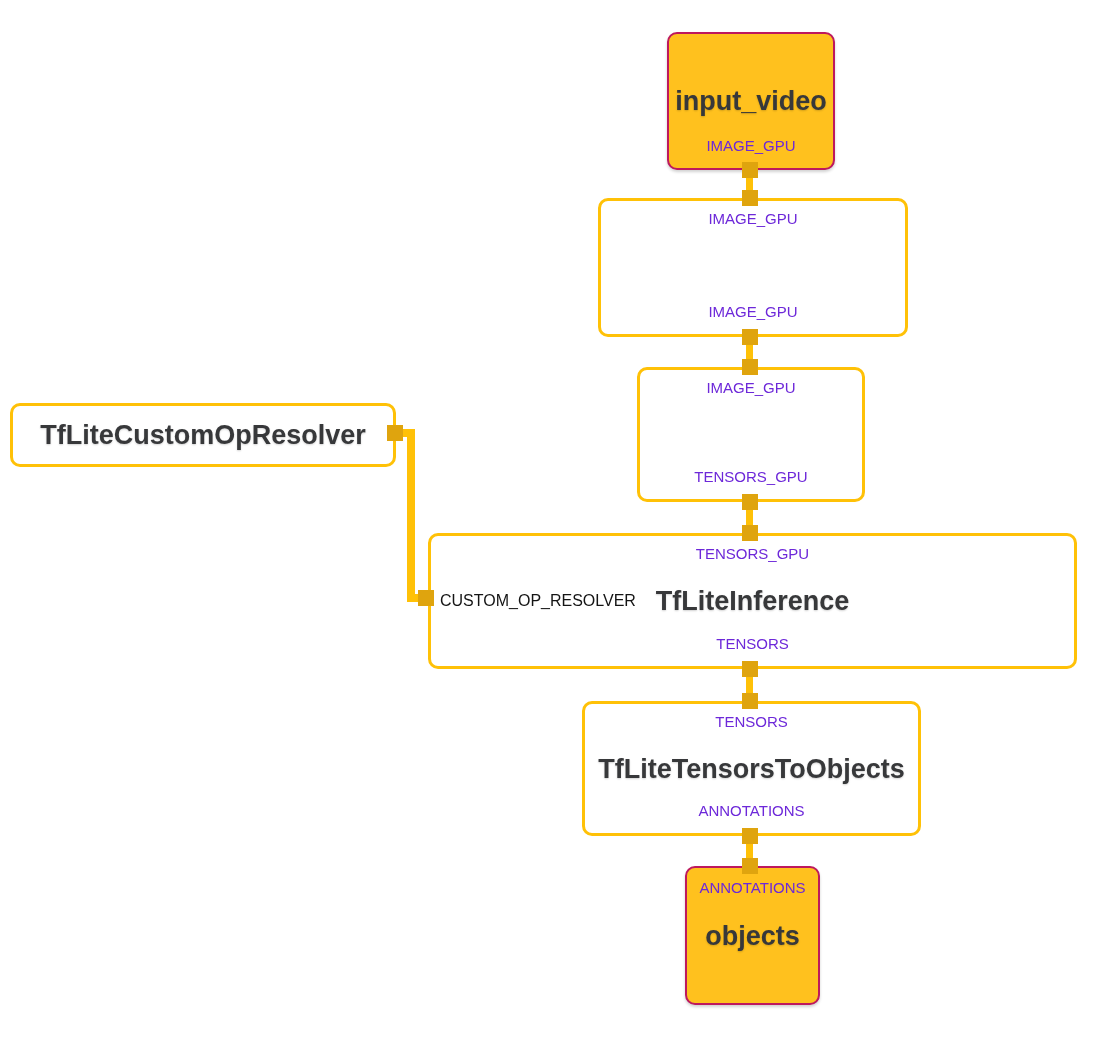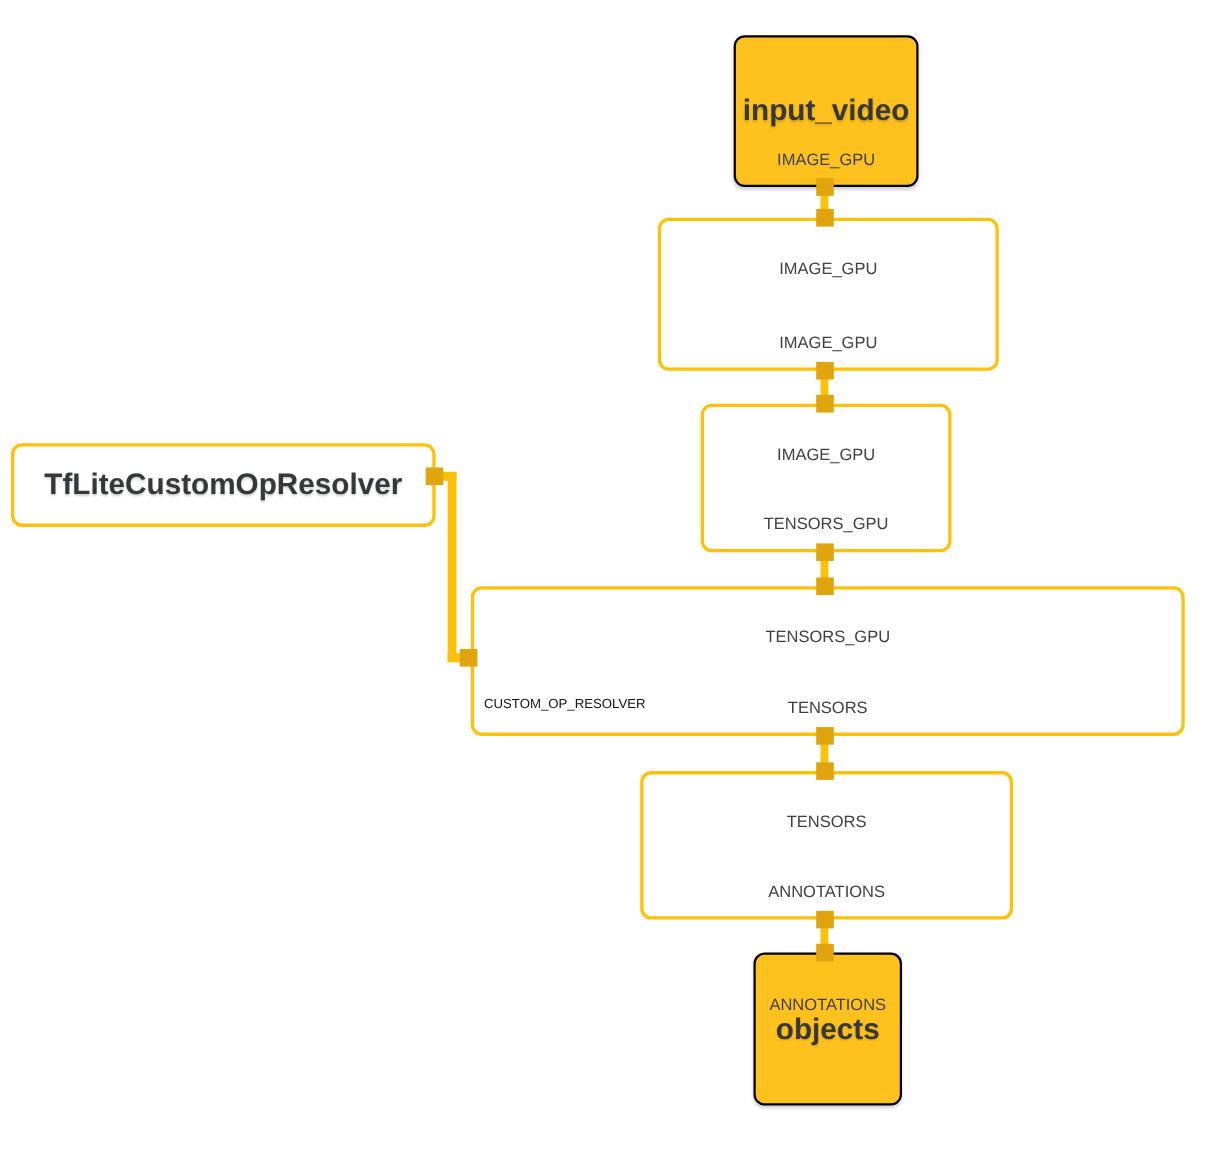--- a/index.html
+++ b/index.html
@@ -19,21 +19,21 @@
   .node {
     position: absolute;
     box-sizing: border-box;
     background: #ffffff;
     border: 3px solid #FFC107;
     border-radius: 10px;
     z-index: 1;
   }
   .node.packet {
     background: #FFC11E;
-    border: 2px solid #000000;
+    border: 2px solid #be185d;
     box-shadow: 0 2px 3px rgba(0,0,0,0.18);
     padding-left: 10px;
   }
   .node .title {
     position: absolute;
     left: 0; right: 0;
     top: 50%;
     transform: translateY(-50%);
     text-align: center;
     font-size: 27px;
@@ -41,38 +41,36 @@
     color: #37383a;
     white-space: nowrap;
     text-shadow: 0 1px 2px rgba(0,0,0,0.18);
   }
   .port {
     position: absolute;
     left: 0; right: 0;
     text-align: center;
     font-size: 15px;
     font-weight: 400;
-    color: #404040;
+    color: #6d28d9;
     line-height: 18px;
     white-space: nowrap;
-    margin-top: 26px;
   }
   .port-top    { top: 9px; }
   .port-bottom { bottom: 13px; }
   #n-objects .port-top { top: 11px; }
   .port-side {
     position: absolute;
     left: 9px;
     top: 50%;
     transform: translateY(-50%);
-    font-size: 12px;
+    font-size: 16px;
     font-weight: 400;
     color: #141414;
     white-space: nowrap;
-    margin-top: 39px;
   }
   
   .stream-line {
     position: absolute;
     background: #FFC107;
     z-index: 2;
   }
   .pipe { left: 746px; width: 7px; }
   .port-square {
     position: absolute;
@@ -118,32 +116,34 @@
   <div class="node" id="n-image-transformation" style="left:598px;top:198px;width:310px;height:139px;">
     <div class="port port-top">IMAGE_GPU</div>
     <div class="port port-bottom">IMAGE_GPU</div>
   </div>
 
   <div class="node" id="n-tflite-converter" style="left:637px;top:367px;width:228px;height:135px;">
     <div class="port port-top">IMAGE_GPU</div>
     <div class="port port-bottom">TENSORS_GPU</div>
   </div>
 
-  <div class="node" id="n-tflite-custom-op-resolver" style="left:10px;top:403px;width:386px;height:76px;">
+  <div class="node" id="n-tflite-custom-op-resolver" style="left:10px;top:403px;width:386px;height:64px;">
     <div class="title">TfLiteCustomOpResolver</div>
   </div>
 
   <div class="node" id="n-tflite-inference" style="left:428px;top:533px;width:649px;height:136px;">
     <div class="port port-top">TENSORS_GPU</div>
     <div class="port-side">CUSTOM_OP_RESOLVER</div>
+    <div class="title">TfLiteInference</div>
     <div class="port port-bottom">TENSORS</div>
   </div>
 
   <div class="node" id="n-tflite-tensors-to-objects" style="left:582px;top:701px;width:339px;height:135px;">
     <div class="port port-top">TENSORS</div>
+    <div class="title">TfLiteTensorsToObjects</div>
     <div class="port port-bottom">ANNOTATIONS</div>
   </div>
 
   <div class="node packet" id="n-objects" style="left:685px;top:866px;width:135px;height:139px;">
     <div class="port port-top">ANNOTATIONS</div>
     <div class="title">objects</div>
   </div>
 
 </div>
 

